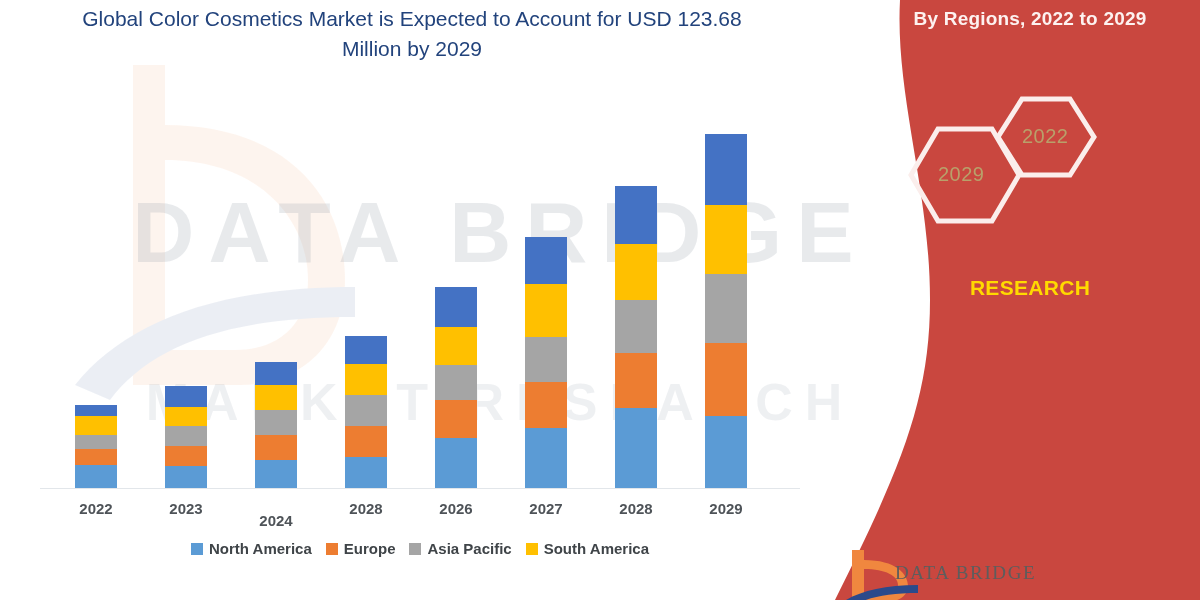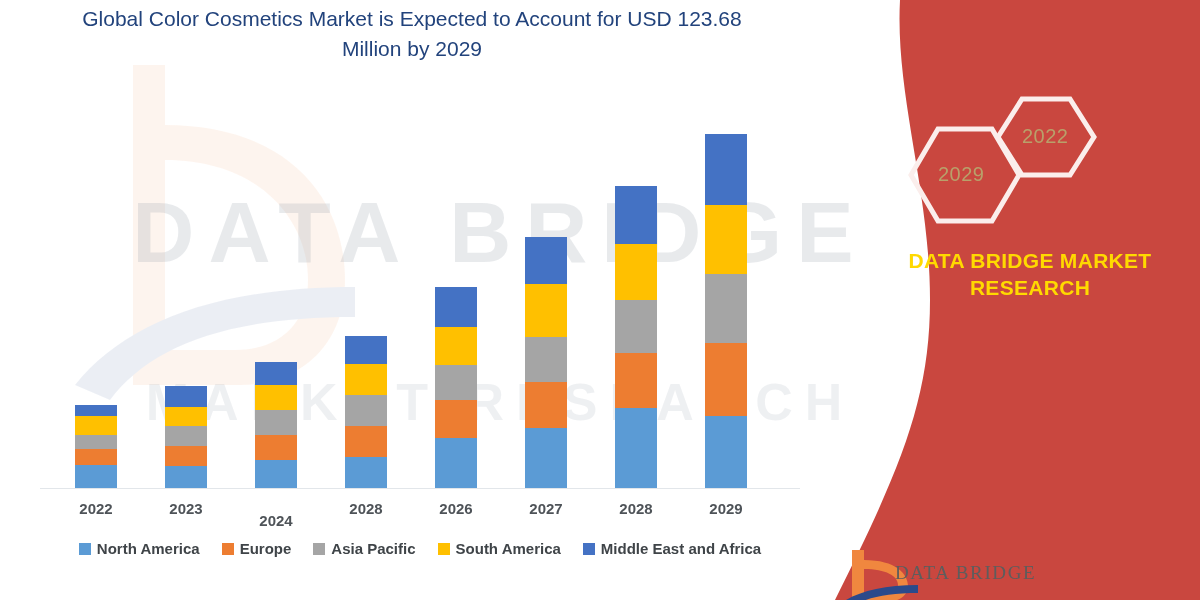--- a/index.html
+++ b/index.html
@@ -65,21 +65,21 @@
   .seg{position:absolute;left:0;width:100%;}
   .axis-line{position:absolute;left:40px;top:488px;width:760px;height:1px;background:#e2e6ea;}
   .xtick{
     position:absolute;top:500px;width:90px;text-align:center;
     font-size:15px;font-weight:700;color:#4e5358;
   }
 
   
   .legend{
     position:absolute;left:40px;top:540px;width:760px;
-    display:flex;justify-content:center;align-items:center;gap:22px;
+    display:flex;justify-content:center;align-items:center;gap:14px;
     font-size:15px;font-weight:700;color:#3f4448;
   }
   .legend-item{display:flex;align-items:center;gap:6px;white-space:nowrap;}
   .swatch{width:12px;height:12px;display:inline-block;}
 </style>
 </head>
 <body>
 
 <div id="stage">
 
@@ -173,44 +173,41 @@
         <span>Europe</span>
       </div>
       <div class="legend-item">
         <span class="swatch" style="background: rgb(165, 165, 165);"></span>
         <span>Asia Pacific</span>
       </div>
       <div class="legend-item">
         <span class="swatch" style="background: rgb(255, 192, 0);"></span>
         <span>South America</span>
       </div>
-      <div class="legend-item">
-        <span class="swatch" style="background: rgb(68, 114, 196);"></span>
-        <span>Middle East and Africa</span>
-      </div>
     </div>
 
   <div class="redpanel">
     <svg width="420" height="600" viewBox="0 0 420 600">
       <path d="M120 0 L420 0 L420 600 L55 600 C120 470 150 400 150 300 C150 190 115 95 120 0 Z" fill="#c9473f"></path>
     </svg>
   </div>
 
+  <div class="panel-title">By Regions, 2022 to 2029</div>
 
   <div class="hexwrap">
     <svg width="220" height="140" viewBox="0 0 220 140">
       <polygon points="120,4 168,4 192,42 168,80 120,80 96,42" fill="none" stroke="#fbeeec" stroke-width="5"></polygon>
       <polygon points="36,34 90,34 117,80 90,126 36,126 9,80" fill="none" stroke="#fbeeec" stroke-width="5"></polygon>
     </svg>
     <div class="hex-label" style="left:120px;top:30px;">2022</div>
     <div class="hex-label" style="left:36px;top:68px;">2029</div>
   </div>
 
   <div class="brand">
-    <span>DATA BRIDGE MARKET</span><br>
+    <br>
     <span>RESEARCH</span>
   </div>
 
   <svg class="botlogo" viewBox="0 0 260 60">
     <path d="M14 2 L26 2 L26 52 L14 52 Z" fill="#f0873f"></path>
     <path d="M26 12 C58 12 70 26 70 38 C70 48 60 54 48 54 L26 54 L26 45 L46 45
              C54 45 60 42 60 37 C60 28 48 21 26 21 Z" fill="#f0873f"></path>
     <path d="M2 56 C18 44 44 37 80 37 L80 45 C48 45 26 50 12 60 Z" fill="#2b4a8b"></path>
   </svg>
   <div class="botlogo-text">DATA BRIDGE</div>

